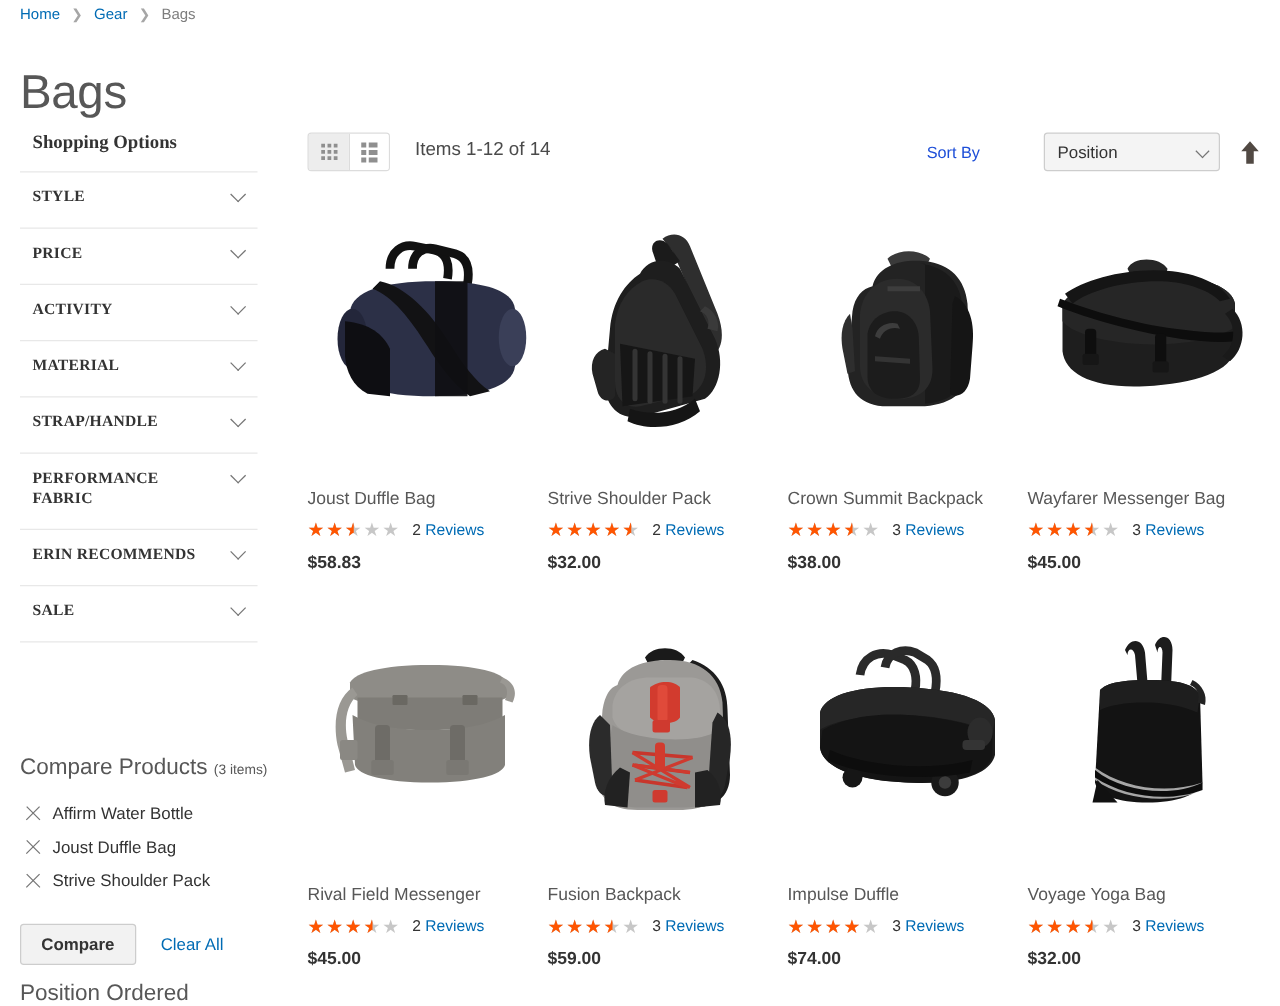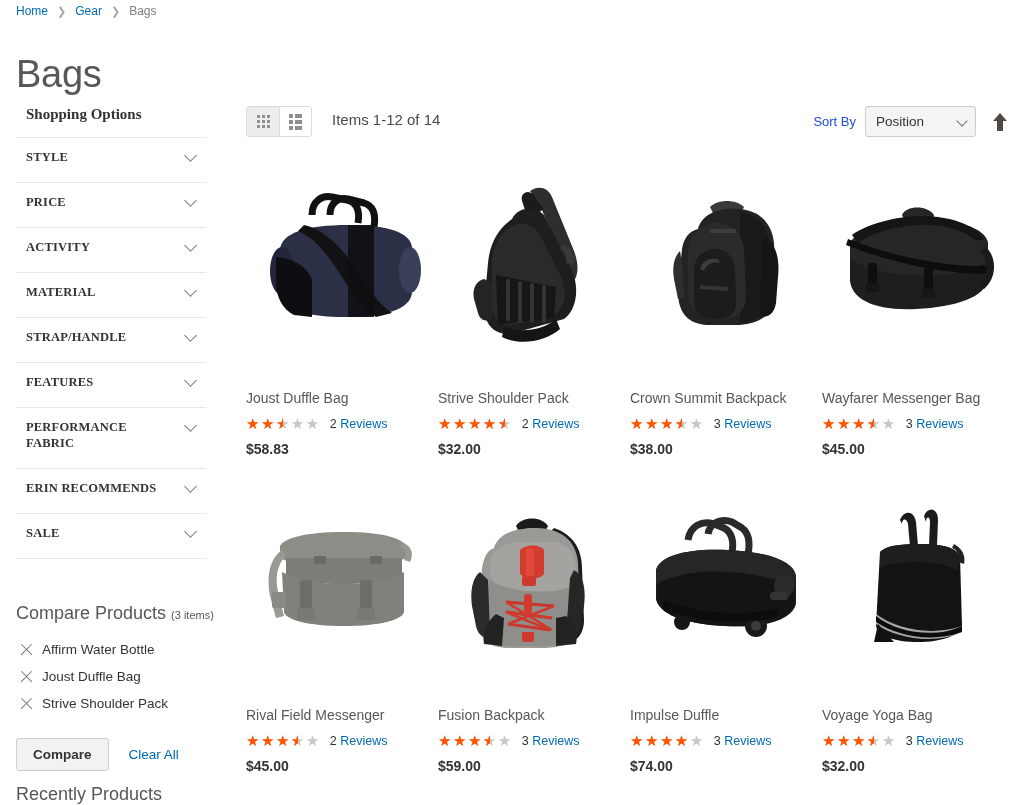--- a/index.html
+++ b/index.html
@@ -129,23 +129,23 @@
     font-size: 15px; color: #4a4a4a;
   }
   #sort-wrap {
     position: absolute; right: 0; top: 0;
     display: flex; align-items: center;
   }
   #sort-label { font-size: 13px; color: #1d4ed8; margin-right: 9px; }
   #sort-select {
     appearance: none; -webkit-appearance: none;
     background: #f4f4f4; border: 1px solid #cdcdcd; border-radius: 3px;
-    height: 31px; width: 111px; padding: 0 26px 0 10px;
+    height: 31px; width: 141px; padding: 0 26px 0 10px;
     font-size: 13.5px; color: #333;
-    font-family: "Liberation Sans", sans-serif; cursor: pointer;
+    font-family: "Liberation Sans", sans-serif; cursor: pointer; margin-left: 42px;
   }
   #select-shell { position: relative; }
   #select-chev {
     position: absolute; right: 10px; top: 11px;
     width: 8px; height: 8px; pointer-events: none;
     border-right: 1.6px solid #757575; border-bottom: 1.6px solid #757575;
     transform: rotate(45deg);
   }
   #sort-dir {
     margin-left: 14px; width: 20px; height: 22px; cursor: pointer;
@@ -226,24 +226,20 @@
     <div class="filter-item">
       <div class="filter-title">MATERIAL</div>
       <span class="chev"></span>
     </div>
 
     <div class="filter-item">
       <div class="filter-title">STRAP/HANDLE</div>
       <span class="chev"></span>
     </div>
 
-    <div class="filter-item">
-      <div class="filter-title">FEATURES</div>
-      <span class="chev"></span>
-    </div>
 
     <div class="filter-item">
       <div class="filter-title">PERFORMANCE FABRIC</div>
       <span class="chev"></span>
     </div>
 
     <div class="filter-item">
       <div class="filter-title">ERIN RECOMMENDS</div>
       <span class="chev"></span>
     </div>
@@ -274,21 +270,21 @@
       <span class="x-icon"></span>
       <span>Strive Shoulder Pack</span>
     </li>
   </ul>
   <div id="compare-actions">
     <button id="compare-button">Compare</button>
     <a id="clear-all">Clear All</a>
   </div>
 </section>
 
-<div id="recently-ordered-title">Recently Products</div>
+<div id="recently-ordered-title">Position Ordered</div>
 
 <div id="toolbar">
   <div id="view-modes">
     <div class="mode-btn active">
       <span class="grid-glyph">
         <i></i>
           <i></i>
           <i></i>
           <i></i>
           <i></i>

